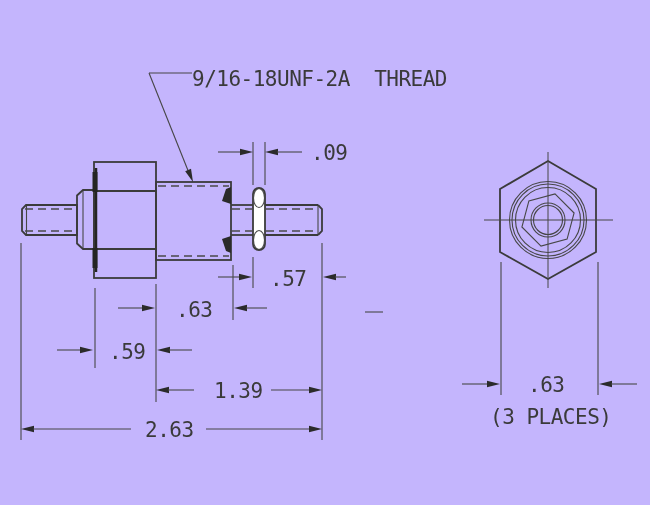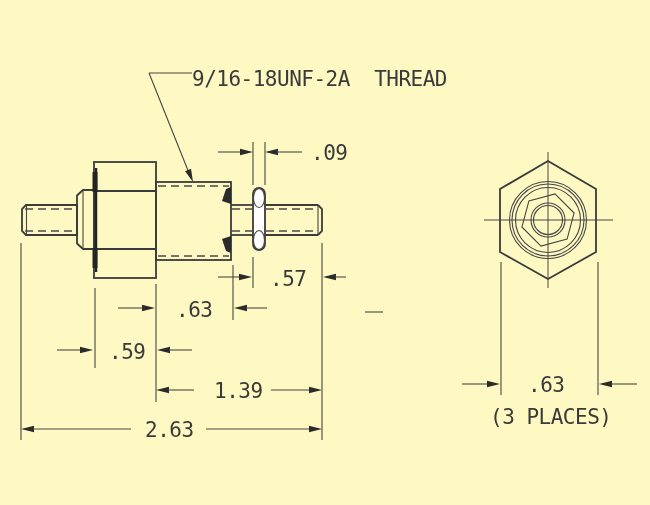--- a/index.html
+++ b/index.html
@@ -1,16 +1,16 @@
 <!DOCTYPE html>
 <html><head>
 <meta charset="utf-8">
 <style>
   html,body{margin:0;padding:0;background:#ffffff;}
-  .page{width:650px;height:505px;background:#fef9c3;position:relative;overflow:hidden;}
+  .page{width:650px;height:505px;background:#c4b5fd;position:relative;overflow:hidden;}
   svg text{
     font-family:"DejaVu Sans Mono","Liberation Mono",monospace;
     fill:#3a3a3a;
     letter-spacing:-0.5px;
     white-space:pre;
   }
   .outline{stroke:#3b3b3b;stroke-width:1.8;fill:none;stroke-linejoin:miter;}
   .outline-fill{stroke:#3b3b3b;stroke-width:1.8;fill:#ffffff;}
   .hidden-line{stroke:#4a4a4a;stroke-width:1.3;fill:none;stroke-dasharray:8 5;}
   .thin{stroke:#474747;stroke-width:1.1;fill:none;}

